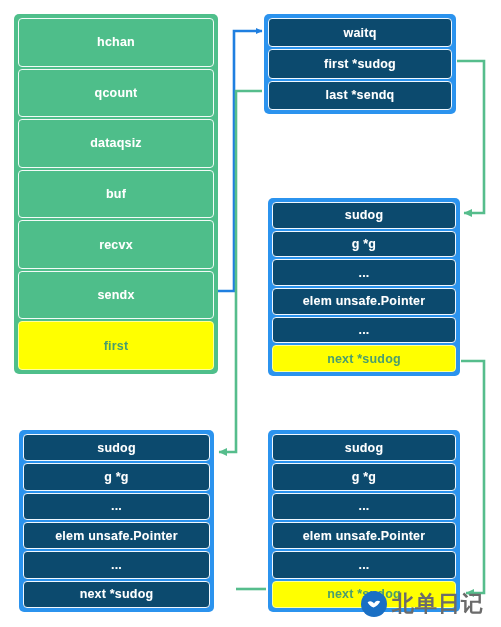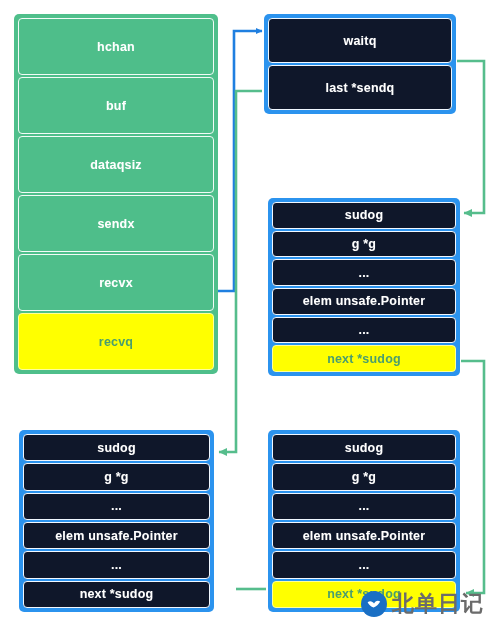--- a/index.html
+++ b/index.html
@@ -45,21 +45,21 @@
     align-items: center;
     justify-content: center;
     color: #ffffff;
     font-weight: bold;
     letter-spacing: .2px;
     text-shadow: 0 0 1px rgba(255,255,255,.25);
     white-space: nowrap;
     overflow: hidden;
   }
   .struct.green > .row { background: #4ebe8a; border: 1px solid #f2fbf7; }
-  .struct.blue  > .row { background: #0f172a; border: 1px solid #f1f8ff; }
+  .struct.blue  > .row { background: #0c4a6e; border: 1px solid #f1f8ff; }
 
   .row.highlight {
     background: #ffff00 !important;
     color: #4a9e6e;
     border-color: #ffff9a !important;
     text-shadow: none;
   }
 
   
   #hchan-struct {
@@ -131,29 +131,31 @@
 
   <path d="M262,91 L236,91 L236,452 L219,452" fill="none" stroke="#56bd8c" stroke-width="2.6" marker-end="url(#arrow-green)"></path>
 
   <path d="M461,361 L484,361 L484,593 L466,593" fill="none" stroke="#56bd8c" stroke-width="2.6" marker-end="url(#arrow-green)"></path>
 
   <path d="M266,589 L236,589" fill="none" stroke="#56bd8c" stroke-width="2.6"></path>
 </svg>
 
 <div class="struct green" id="hchan-struct">
   <div class="row">hchan</div>
+  <div class="row">qcount</div>
+  <div class="row">dataqsiz</div>
   <div class="row">buf</div>
-  <div class="row">dataqsiz</div>
+  <div class="row">recvx</div>
   <div class="row">sendx</div>
-  <div class="row">recvx</div>
-  <div class="row highlight">recvq</div>
+  <div class="row highlight">first</div>
 </div>
 
 <div class="struct blue" id="waitq-struct">
   <div class="row">waitq</div>
+  <div class="row">first *sudog</div>
   <div class="row">last *sendq</div>
 </div>
 
 <div class="struct blue" id="sudog-top-right">
   <div class="row">sudog</div>
   <div class="row">g *g</div>
   <div class="row">...</div>
   <div class="row">elem unsafe.Pointer</div>
   <div class="row">...</div>
   <div class="row highlight">next *sudog</div>

